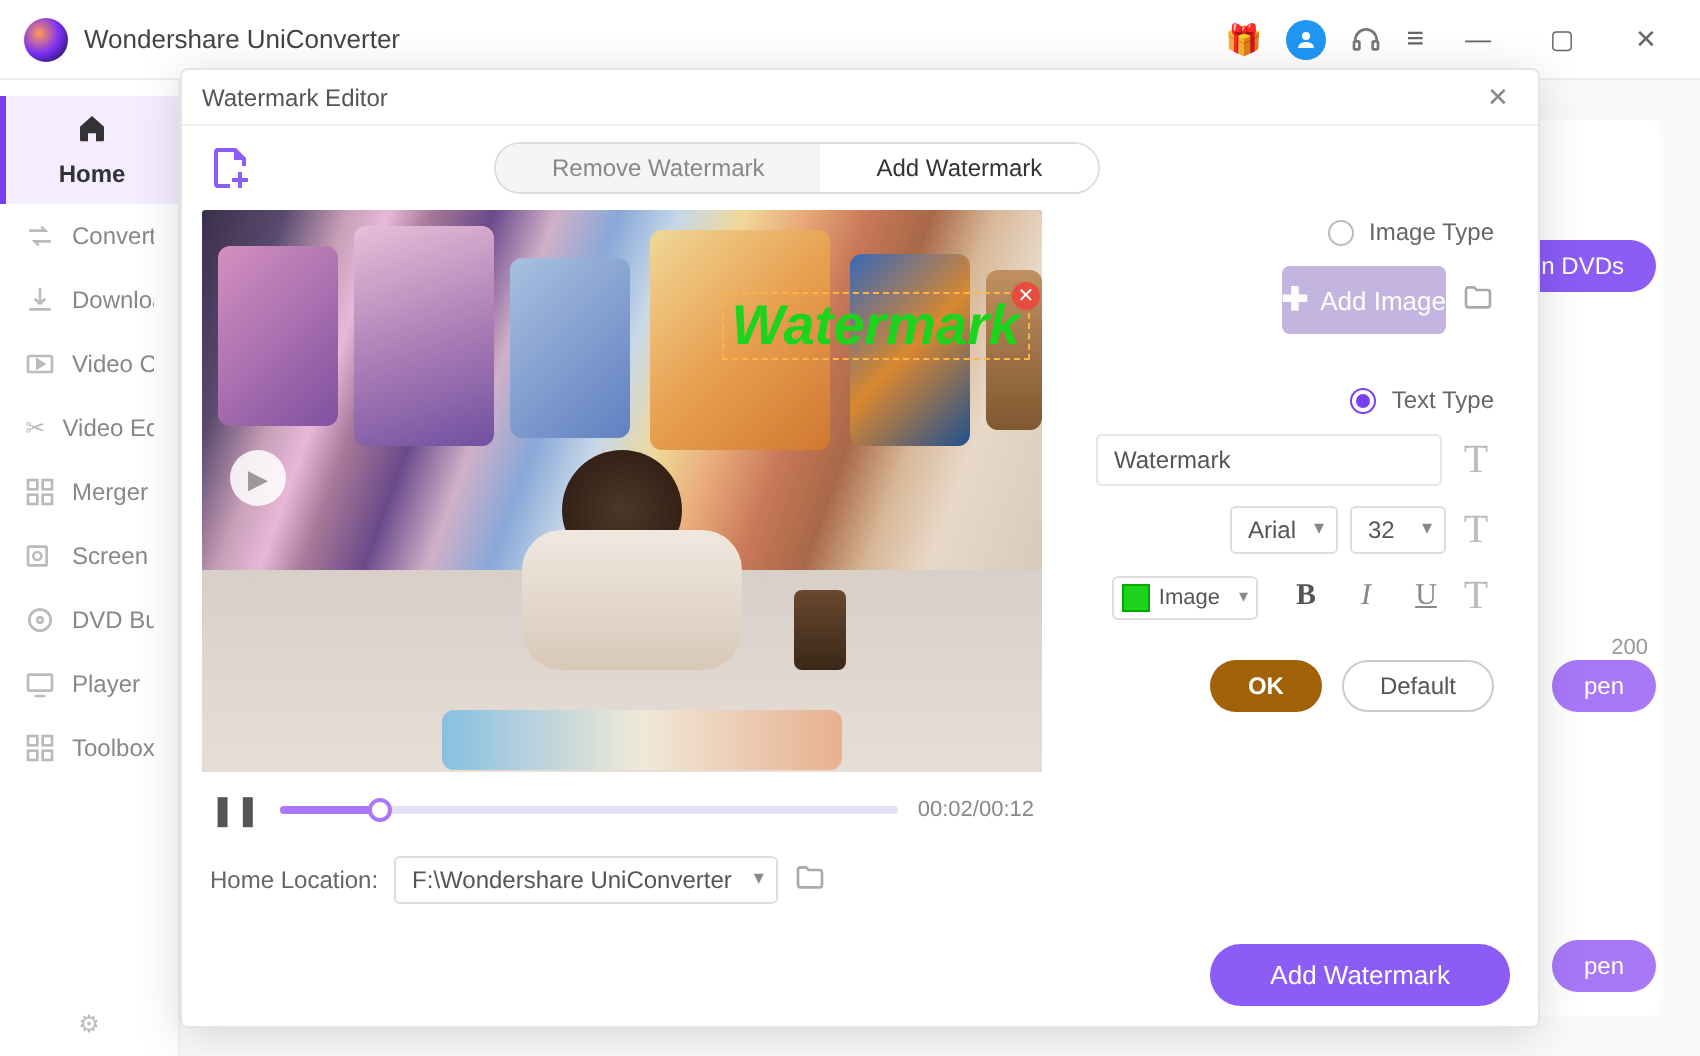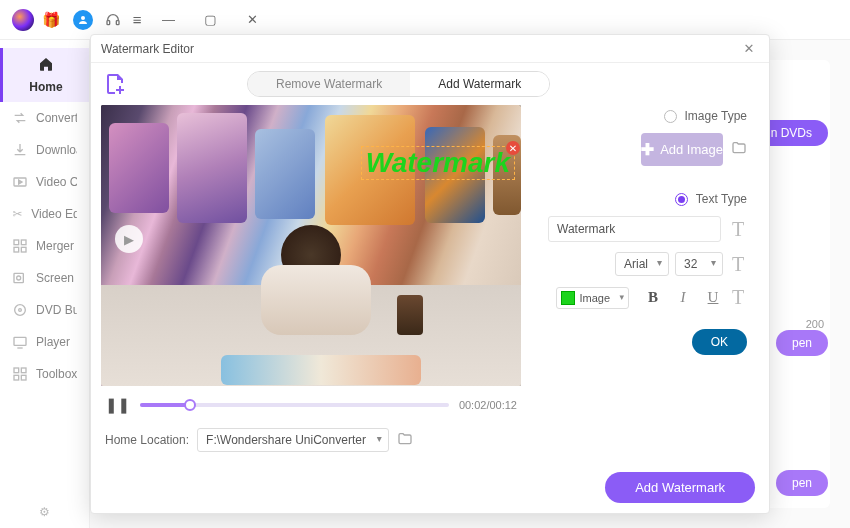--- a/index.html
+++ b/index.html
@@ -76,32 +76,33 @@
 .color-sel { border: 1px solid #ddd; border-radius: 3px; padding: 3px 18px 3px 4px; display: flex; align-items: center; gap: 4px; font-size: 11px; color: #555; position: relative; cursor: pointer; }
 .color-sel::after { content: "▾"; position: absolute; right: 4px; top: 4px; font-size: 9px; color: #888; }
 .swatch { width: 14px; height: 14px; background: #1dd41d; border: 1px solid #0a0; }
 .style-btns { display: flex; gap: 10px; margin-left: 8px; }
 .style-btn { width: 20px; height: 20px; display: flex; align-items: center; justify-content: center; cursor: pointer; color: #888; font-family: 'Times New Roman', serif; font-size: 15px; border-bottom: 1px solid transparent; }
 .style-btn.bold { font-weight: bold; color: #555; }
 .style-btn.italic { font-style: italic; }
 .style-btn.underline { text-decoration: underline; }
 .action-row { display: flex; gap: 10px; justify-content: flex-end; margin-top: 10px; }
 .btn { padding: 5px 18px; border-radius: 13px; font-size: 12px; cursor: pointer; border: 1px solid transparent; }
-.btn.primary { background: #0369a1; color: #fff; }
+.btn.primary { background: #a16207; color: #fff; font-weight: bold; }
 .btn.secondary { background: #fff; border-color: #ccc; color: #555; }
 .modal-footer { display: flex; align-items: center; justify-content: flex-end; padding: 10px 14px; }
 .big-btn { background: #8b5cf6; color: #fff; padding: 8px 30px; border-radius: 18px; font-size: 13px; cursor: pointer; }
 
 .blob { position: absolute; border-radius: 6px; }
 </style>
 </head>
 <body>
 
 <div class="titlebar">
   <div class="logo"></div>
+  <div class="titlebar-title">Wondershare UniConverter</div>
   <div class="title-actions">
     <span class="gift">🎁</span>
     <span class="user-badge">
       <svg viewBox="0 0 24 24" width="12" height="12" fill="#fff">
           <circle cx="12" cy="8" r="4"></circle>
           <path d="M4 20c0-4 4-6 8-6s8 2 8 6"></path>
         </svg>
     </span>
     <span class="headphone">
       <svg viewBox="0 0 24 24" width="16" height="16" fill="none" stroke="#777" stroke-width="2">
@@ -316,20 +317,21 @@
             </span>
             <div class="style-btns">
               <span class="style-btn bold">B</span>
               <span class="style-btn italic">I</span>
               <span class="style-btn underline">U</span>
             </div>
             <span class="t-side-icon" style="margin-left:auto">T</span>
           </div>
           <div class="action-row">
             <span class="btn primary">OK</span>
+            <span class="btn secondary">Default</span>
           </div>
         </div>
       </div>
 
       <div class="modal-footer">
         <span class="big-btn">Add Watermark</span>
       </div>
     </div>
   </div>
 </div>

